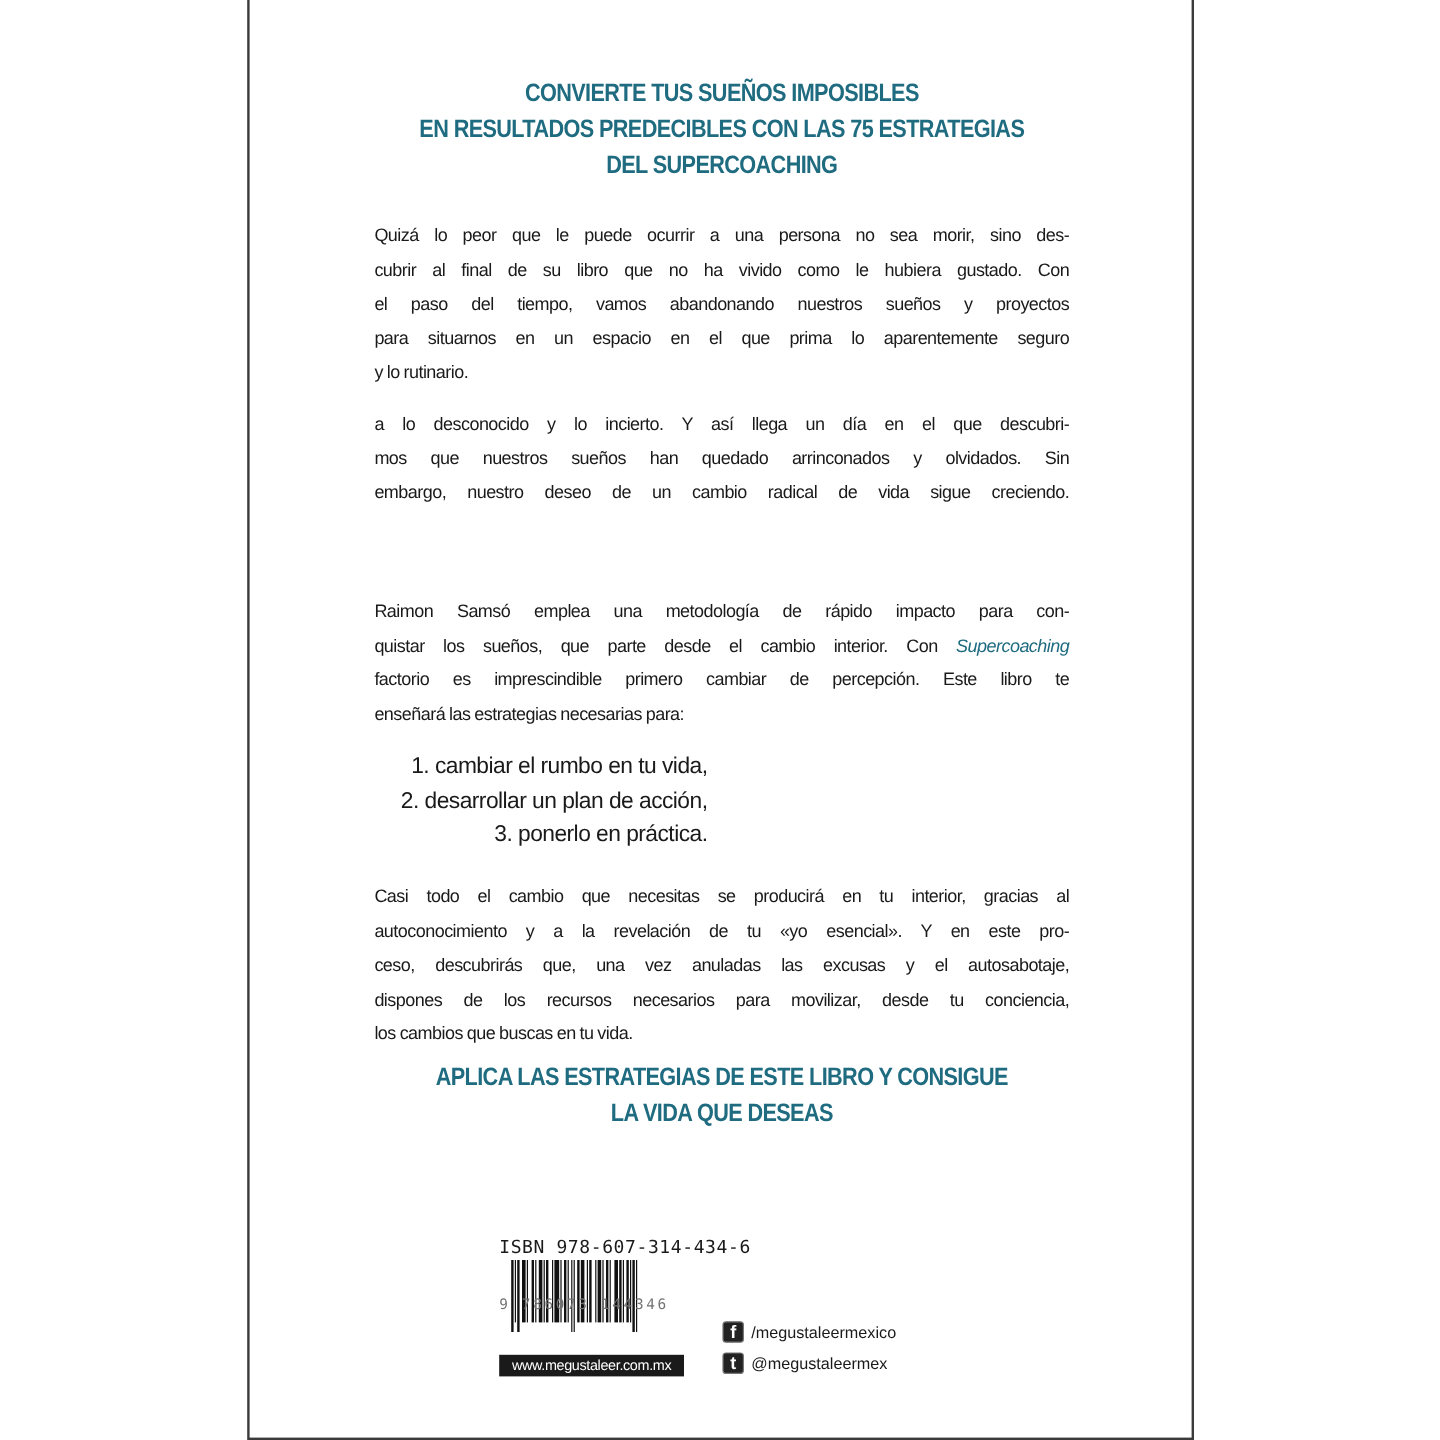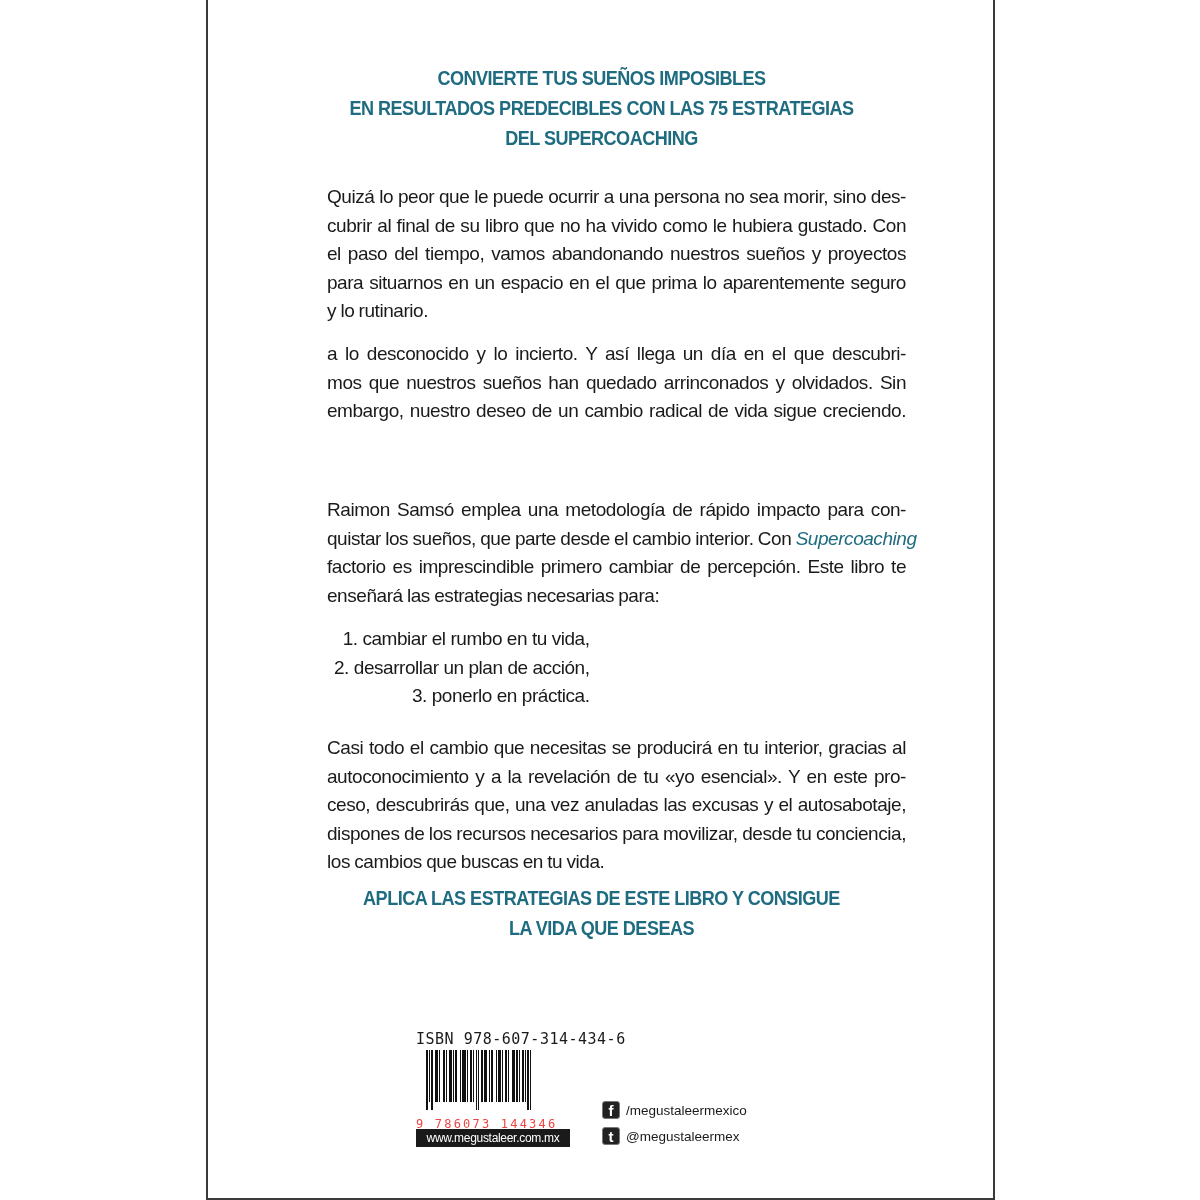--- a/index.html
+++ b/index.html
@@ -10,41 +10,41 @@
   }
   .content { position:absolute; left:104px; top:0; width:579px; }
   .heading {
     color:#1f6b80; font-weight:bold; text-align:center; font-size:21px;
     line-height:30px; letter-spacing:-0.6px; font-family:"Liberation Sans Narrow","Liberation Sans", sans-serif;
     transform:scaleX(0.86); transform-origin:center;
   }
   .heading-top { position:absolute; top:63px; left:-60px; width:699px; }
   .heading-bottom { position:absolute; top:883px; left:-60px; width:699px; }
   .para {
-    position:absolute; left:0; width:579px; color:#1a1a1a; font-size:19px;
+    position:absolute; left:0; width:579px; color:#1a1a1a; font-size:15px;
     line-height:28.5px; text-align:justify; letter-spacing:-0.45px;
-    text-align-last:left; word-spacing:-0.5px;margin-left:15px;
+    text-align-last:left; word-spacing:-0.5px;
   }
   .p1 { top:183px; }
   .p2 { top:340px; }
   .p3 { top:496px; }
   .p4 { top:734px; }
   .p1 .line, .p2 .line, .p3 .line, .p4 .line { display:block; white-space:nowrap; text-align-last:justify; text-align:justify; }
   .line { display:block; }
   .line.last { text-align-last:left; }
   .em { color:#1f6b80; font-style:italic; }
   .list { position:absolute; left:22px; top:625px; margin:0; padding:0; list-style:none; color:#1a1a1a; font-size:19px; line-height:28.5px; letter-spacing:-0.45px;text-align:right; }
   .list li { display:block; }
 
   .barcode-block { position:absolute; left:104px; top:1030px; width:156px; }
   .isbn-text { font-family:"DejaVu Sans Mono", monospace; font-size:15px; color:#1a1a1a; letter-spacing:0.5px; white-space:nowrap; }
   .bars { position:relative; height:60px; margin-top:2px; display:flex; align-items:flex-start; margin-left:10px; }
   .bars span { display:block; background:#111; height:52px; margin-right:1px; }
   .bars span.g { height:60px; }
-  .barcode-digits { position:absolute; left:0; top:50px; font-family:"DejaVu Sans Mono", monospace; font-size:12px; color:#ef4444; background:transparent; letter-spacing:2.2px; white-space:nowrap;margin-top:37px; }
+  .barcode-digits { position:absolute; left:0; top:50px; font-family:"DejaVu Sans Mono", monospace; font-size:12px; color:#737373; background:transparent; letter-spacing:2.2px; white-space:nowrap; }
   .web-box { position:absolute; left:104px; top:1129px; width:154px; height:18px; background:#1a1a1a; color:#ffffff; font-size:12px; line-height:18px; text-align:center; letter-spacing:-0.3px; }
 
   .social { position:absolute; left:290px; color:#1a1a1a; font-size:13.5px; display:flex; align-items:center; }
   .social.fb { top:1101px; }
   .social.tw { top:1127px; }
   .social .ico { width:18px; height:18px; background:#222; border:1px solid #777; border-radius:3px; color:#fff; font-weight:bold; font-size:15px; line-height:18px; text-align:center; margin-right:6px; box-sizing:border-box; }
 </style>
 </head>
 <body>
 

